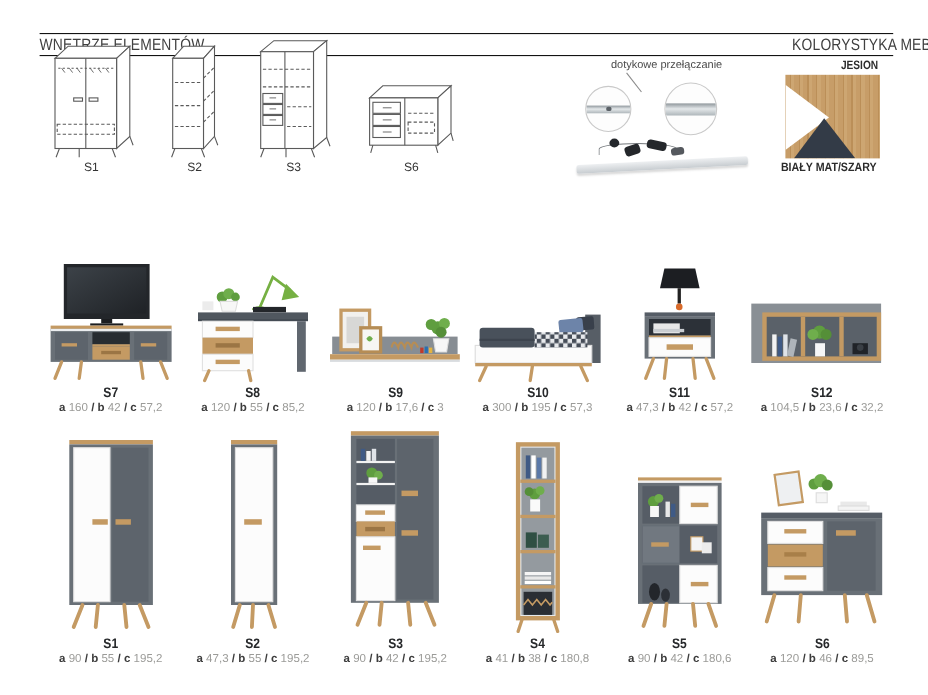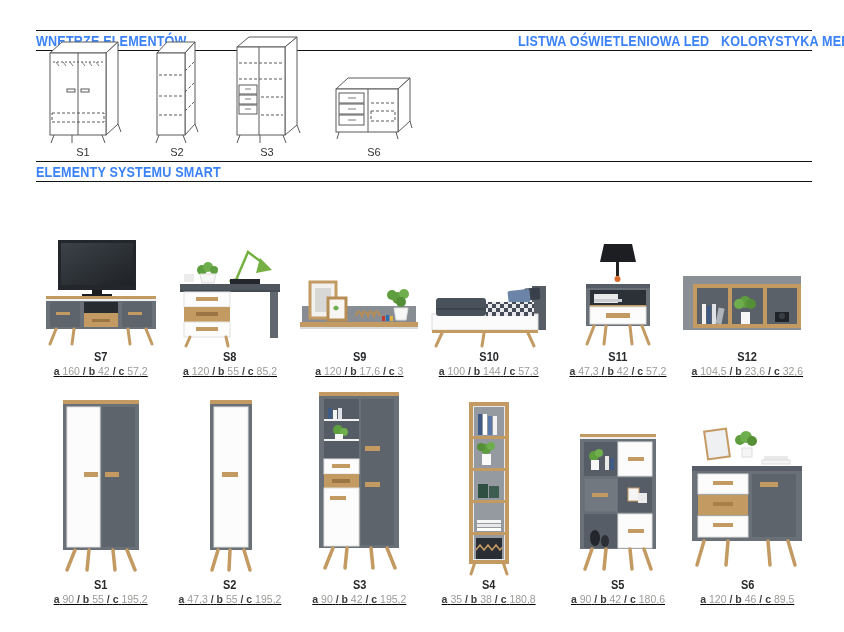--- a/index.html
+++ b/index.html
@@ -3,21 +3,21 @@
 <meta charset="utf-8">
 <style>
   html,body{margin:0;padding:0;}
   body{width:844px;height:632px;background:#fff;font-family:"Liberation Sans",sans-serif;overflow:hidden;}
   .page{position:relative;width:844px;height:632px;background:#fff;}
 
   
   .band{position:absolute;left:36px;right:32px;border-top:1.5px solid #121212;border-bottom:1.5px solid #121212;display:flex;align-items:center;}
   .band1{top:30px;height:19px;}
   .band2{top:161px;height:19px;}
-  .h-title{font-size:15px;font-weight:700;color:#3b82f6;white-space:nowrap;letter-spacing:.2px;}
+  .h-title{font-size:15px;font-weight:400;color:#404040;white-space:nowrap;letter-spacing:.2px;}
   .cond{display:inline-block;transform:scaleX(.84);transform-origin:0 50%;}
   .cond-r{display:inline-block;transform:scaleX(.84);transform-origin:100% 50%;}
   .cond-c{display:inline-block;transform:scaleX(.88);transform-origin:50% 50%;}
   .col-a{flex:1 1 auto;}
   .col-b{width:176px;flex:none;}
   .col-c{width:118px;flex:none;text-align:right;}
 
   
   .top-section{position:absolute;top:52px;left:36px;right:32px;height:106px;display:flex;}
   .interiors{flex:1 1 auto;display:flex;align-items:flex-end;gap:26px;padding-left:6px;}
@@ -44,21 +44,21 @@
   .cable-wire{position:absolute;top:6px;left:20px;width:70px;height:10px;border:1.5px solid #74787c;border-bottom:none;border-radius:50% 50% 0 0;background:transparent;}
 
   .colors-col{width:118px;flex:none;position:relative;}
   .colors-top{position:absolute;top:2px;right:14px;font-size:11px;color:#2c2c2c;font-weight:700;}
   .swatch{position:absolute;top:16px;right:12px;width:86px;height:76px;background:repeating-linear-gradient(90deg,#c79d68 0 4px,#bb8f58 4px 5px,#cda672 5px 8px);}
   .swatch .tri-white{position:absolute;inset:0;background:#fff;clip-path:polygon(0 12%,0 90%,46% 51%);}
   .swatch .tri-dark{position:absolute;inset:0;background:#333b47;clip-path:polygon(9% 100%,74% 100%,41% 52%);}
   .colors-bottom{position:absolute;top:94px;left:0;right:0;text-align:center;font-size:11px;color:#2c2c2c;font-weight:700;white-space:nowrap;}
 
   
-  .row{position:absolute;left:36px;right:32px;display:flex;text-decoration:underline;}
+  .row{position:absolute;left:36px;right:32px;display:flex;}
   .row1{top:226px;}
   .row2{top:384px;}
   .card{flex:1 1 0;display:flex;flex-direction:column;align-items:center;min-width:0;}
   .imgwrap{display:flex;align-items:flex-end;justify-content:center;}
   .row1 .imgwrap{height:122px;}
   .row2 .imgwrap{height:192px;}
   .float16{margin-bottom:16px;}
   .float12{margin-bottom:12px;}
   .code{font-size:12.5px;font-weight:700;color:#26282a;margin-top:3px;line-height:13px;}
   .dims{font-size:10.5px;white-space:nowrap;margin-top:1px;line-height:12px;}
@@ -66,21 +66,20 @@
   .dv{color:#9b9b98;}
   svg{display:block;}
 </style>
 </head>
 <body>
 
 <div class="page">
 
   <div class="band band1">
     <div class="col-a h-title"><span class="cond">WNĘTRZE ELEMENTÓW</span></div>
-    <div class="col-b h-title"><span class="cond">LISTWA OŚWIETLENIOWA LED</span></div>
     <div class="col-c h-title"><span class="cond-r">KOLORYSTYKA MEBLI</span></div>
   </div>
 
   <div class="top-section">
 
     <div class="interiors">
       <div class="int-item">
         <svg width="82" height="108">
           <g fill="#ffffff" stroke="#5a5a5a" stroke-width="1">
             <path d="M8,16 L20,5 L76,5 L64,16 Z"></path>
@@ -157,26 +156,50 @@
             <path d="M18,25 h8 M18,36 h8 M18,47 h8" stroke-width=".8"></path>
             <line x1="41" y1="30" x2="65" y2="30" stroke-dasharray="3 2"></line>
             <rect x="41" y="38" width="24" height="10" stroke-dasharray="3 2"></rect>
             <path d="M9,59 l-2,7 M66,59 l2,7 M80,48 l2,7"></path>
           </g>
         </svg>
         <div class="int-label">S6</div>
       </div>
     </div>
 
-
+    <div class="led-col">
+      <div class="led-caption">dotykowe przełączanie</div>
+      <div class="led-pointer"></div>
+      <div class="led-circle c1">
+          <div class="strip"></div>
+          <div class="dot"></div>
+        </div>
+      <div class="led-circle c2">
+          <div class="strip"></div>
+        </div>
+      <div class="led-photo">
+        <div class="cable-wire"></div>
+        <div class="cable cb4"></div>
+        <div class="cable cb1"></div>
+        <div class="cable cb2"></div>
+        <div class="cable cb3"></div>
+        <div class="led-strip"></div>
+      </div>
+    </div>
+
+    <div class="colors-col">
+      <div class="colors-top"><span class="cond-r">JESION</span></div>
+      <div class="swatch">
+        <div class="tri-white"></div>
+        <div class="tri-dark"></div>
+      </div>
+      <div class="colors-bottom"><span class="cond-c">BIAŁY MAT/SZARY</span></div>
+    </div>
   </div>
 
-  <div class="band band2">
-    <div class="h-title"><span class="cond">ELEMENTY SYSTEMU SMART</span></div>
-  </div>
 
   <div class="row row1">
 
     <div class="card">
       <div class="imgwrap">
           <svg width="122" height="112">
         <defs>
               <linearGradient id="scr" x1="0" y1="0" x2="1" y2="1">
                 <stop offset="0" stop-color="#3c4248"></stop>
                 <stop offset="1" stop-color="#1f2226"></stop>
@@ -286,21 +309,21 @@
         <rect x="12" y="40" width="50" height="2" fill="#3d444e"></rect>
         <rect x="8" y="62" width="106" height="3" fill="#c49a63"></rect>
         <g stroke="#c49a63" stroke-width="3" stroke-linecap="round">
               <path d="M18,65 L12,78"></path>
               <path d="M104,65 L110,78"></path>
               <path d="M60,65 L58,78"></path>
             </g>
       </svg>
         </div>
       <div class="code"><span class="cond-c">S10</span></div>
-      <div class="dims"><span class="dl">a</span> <span class="dv">100</span> <span class="dl">/</span> <span class="dl">b</span> <span class="dv">144</span> <span class="dl">/</span> <span class="dl">c</span> <span class="dv">57,3</span></div>
+      <div class="dims"><span class="dl">a</span> <span class="dv">300</span> <span class="dl">/</span> <span class="dl">b</span> <span class="dv">195</span> <span class="dl">/</span> <span class="dl">c</span> <span class="dv">57,3</span></div>
     </div>
 
     <div class="card">
       <div class="imgwrap">
           <svg width="88" height="110">
         <polygon points="30,6 58,6 62,24 26,24" fill="#1c1e22"></polygon>
         <rect x="42" y="24" width="3" height="14" fill="#222"></rect>
         <circle cx="43.5" cy="41" r="3" fill="#d86a2a"></circle>
         <rect x="12" y="46" width="64" height="4" fill="#565d66"></rect>
         <rect x="12" y="50" width="64" height="38" fill="#697077"></rect>
@@ -336,21 +359,21 @@
         <rect x="36" y="38" width="6" height="16" fill="#aeb4ba" transform="rotate(12 39 46)"></rect>
         <circle cx="64" cy="32" r="6" fill="#5f9e3f"></circle>
             <circle cx="58" cy="34" r="5" fill="#6fae4c"></circle>
             <circle cx="70" cy="34" r="5" fill="#558f38"></circle>
         <rect x="60" y="42" width="9" height="12" fill="#f7f7f7"></rect>
         <rect x="94" y="42" width="14" height="10" fill="#202328"></rect>
         <circle cx="101" cy="46" r="3" fill="#3a3f45"></circle>
       </svg>
         </div>
       <div class="code"><span class="cond-c">S12</span></div>
-      <div class="dims"><span class="dl">a</span> <span class="dv">104,5</span> <span class="dl">/</span> <span class="dl">b</span> <span class="dv">23,6</span> <span class="dl">/</span> <span class="dl">c</span> <span class="dv">32,6</span></div>
+      <div class="dims"><span class="dl">a</span> <span class="dv">104,5</span> <span class="dl">/</span> <span class="dl">b</span> <span class="dv">23,6</span> <span class="dl">/</span> <span class="dl">c</span> <span class="dv">32,2</span></div>
     </div>
   </div>
 
   <div class="row row2">
 
     <div class="card">
       <div class="imgwrap">
           <svg width="100" height="186">
         <rect x="12" y="10" width="76" height="4" fill="#c49a63"></rect>
         <rect x="12" y="14" width="76" height="146" fill="#697077"></rect>
@@ -447,21 +470,21 @@
             <rect x="16" y="130" width="24" height="3" fill="#ffffff"></rect>
         <rect x="15" y="140" width="26" height="21" fill="#2a2e34"></rect>
         <path d="M15,152 l4,-5 l4,5 l4,-5 l4,5 l4,-5 l4,5 l2,-2.5" stroke="#c49a63" stroke-width="1.5" fill="none"></path>
         <g stroke="#c49a63" stroke-width="3" stroke-linecap="round">
               <path d="M14,164 L10,176"></path>
               <path d="M42,164 L46,176"></path>
             </g>
       </svg>
         </div>
       <div class="code"><span class="cond-c">S4</span></div>
-      <div class="dims"><span class="dl">a</span> <span class="dv">35</span> <span class="dl">/</span> <span class="dl">b</span> <span class="dv">38</span> <span class="dl">/</span> <span class="dl">c</span> <span class="dv">180,8</span></div>
+      <div class="dims"><span class="dl">a</span> <span class="dv">41</span> <span class="dl">/</span> <span class="dl">b</span> <span class="dv">38</span> <span class="dl">/</span> <span class="dl">c</span> <span class="dv">180,8</span></div>
     </div>
 
     <div class="card">
       <div class="imgwrap">
           <svg width="92" height="150">
         <rect x="8" y="8" width="76" height="3" fill="#c49a63"></rect>
         <rect x="8" y="11" width="76" height="2" fill="#f0f0f0"></rect>
         <rect x="8" y="13" width="76" height="110" fill="#697077"></rect>
         <rect x="12" y="16" width="34" height="34" fill="#565d66"></rect>
         <circle cx="22" cy="30" r="5" fill="#5f9e3f"></circle>

